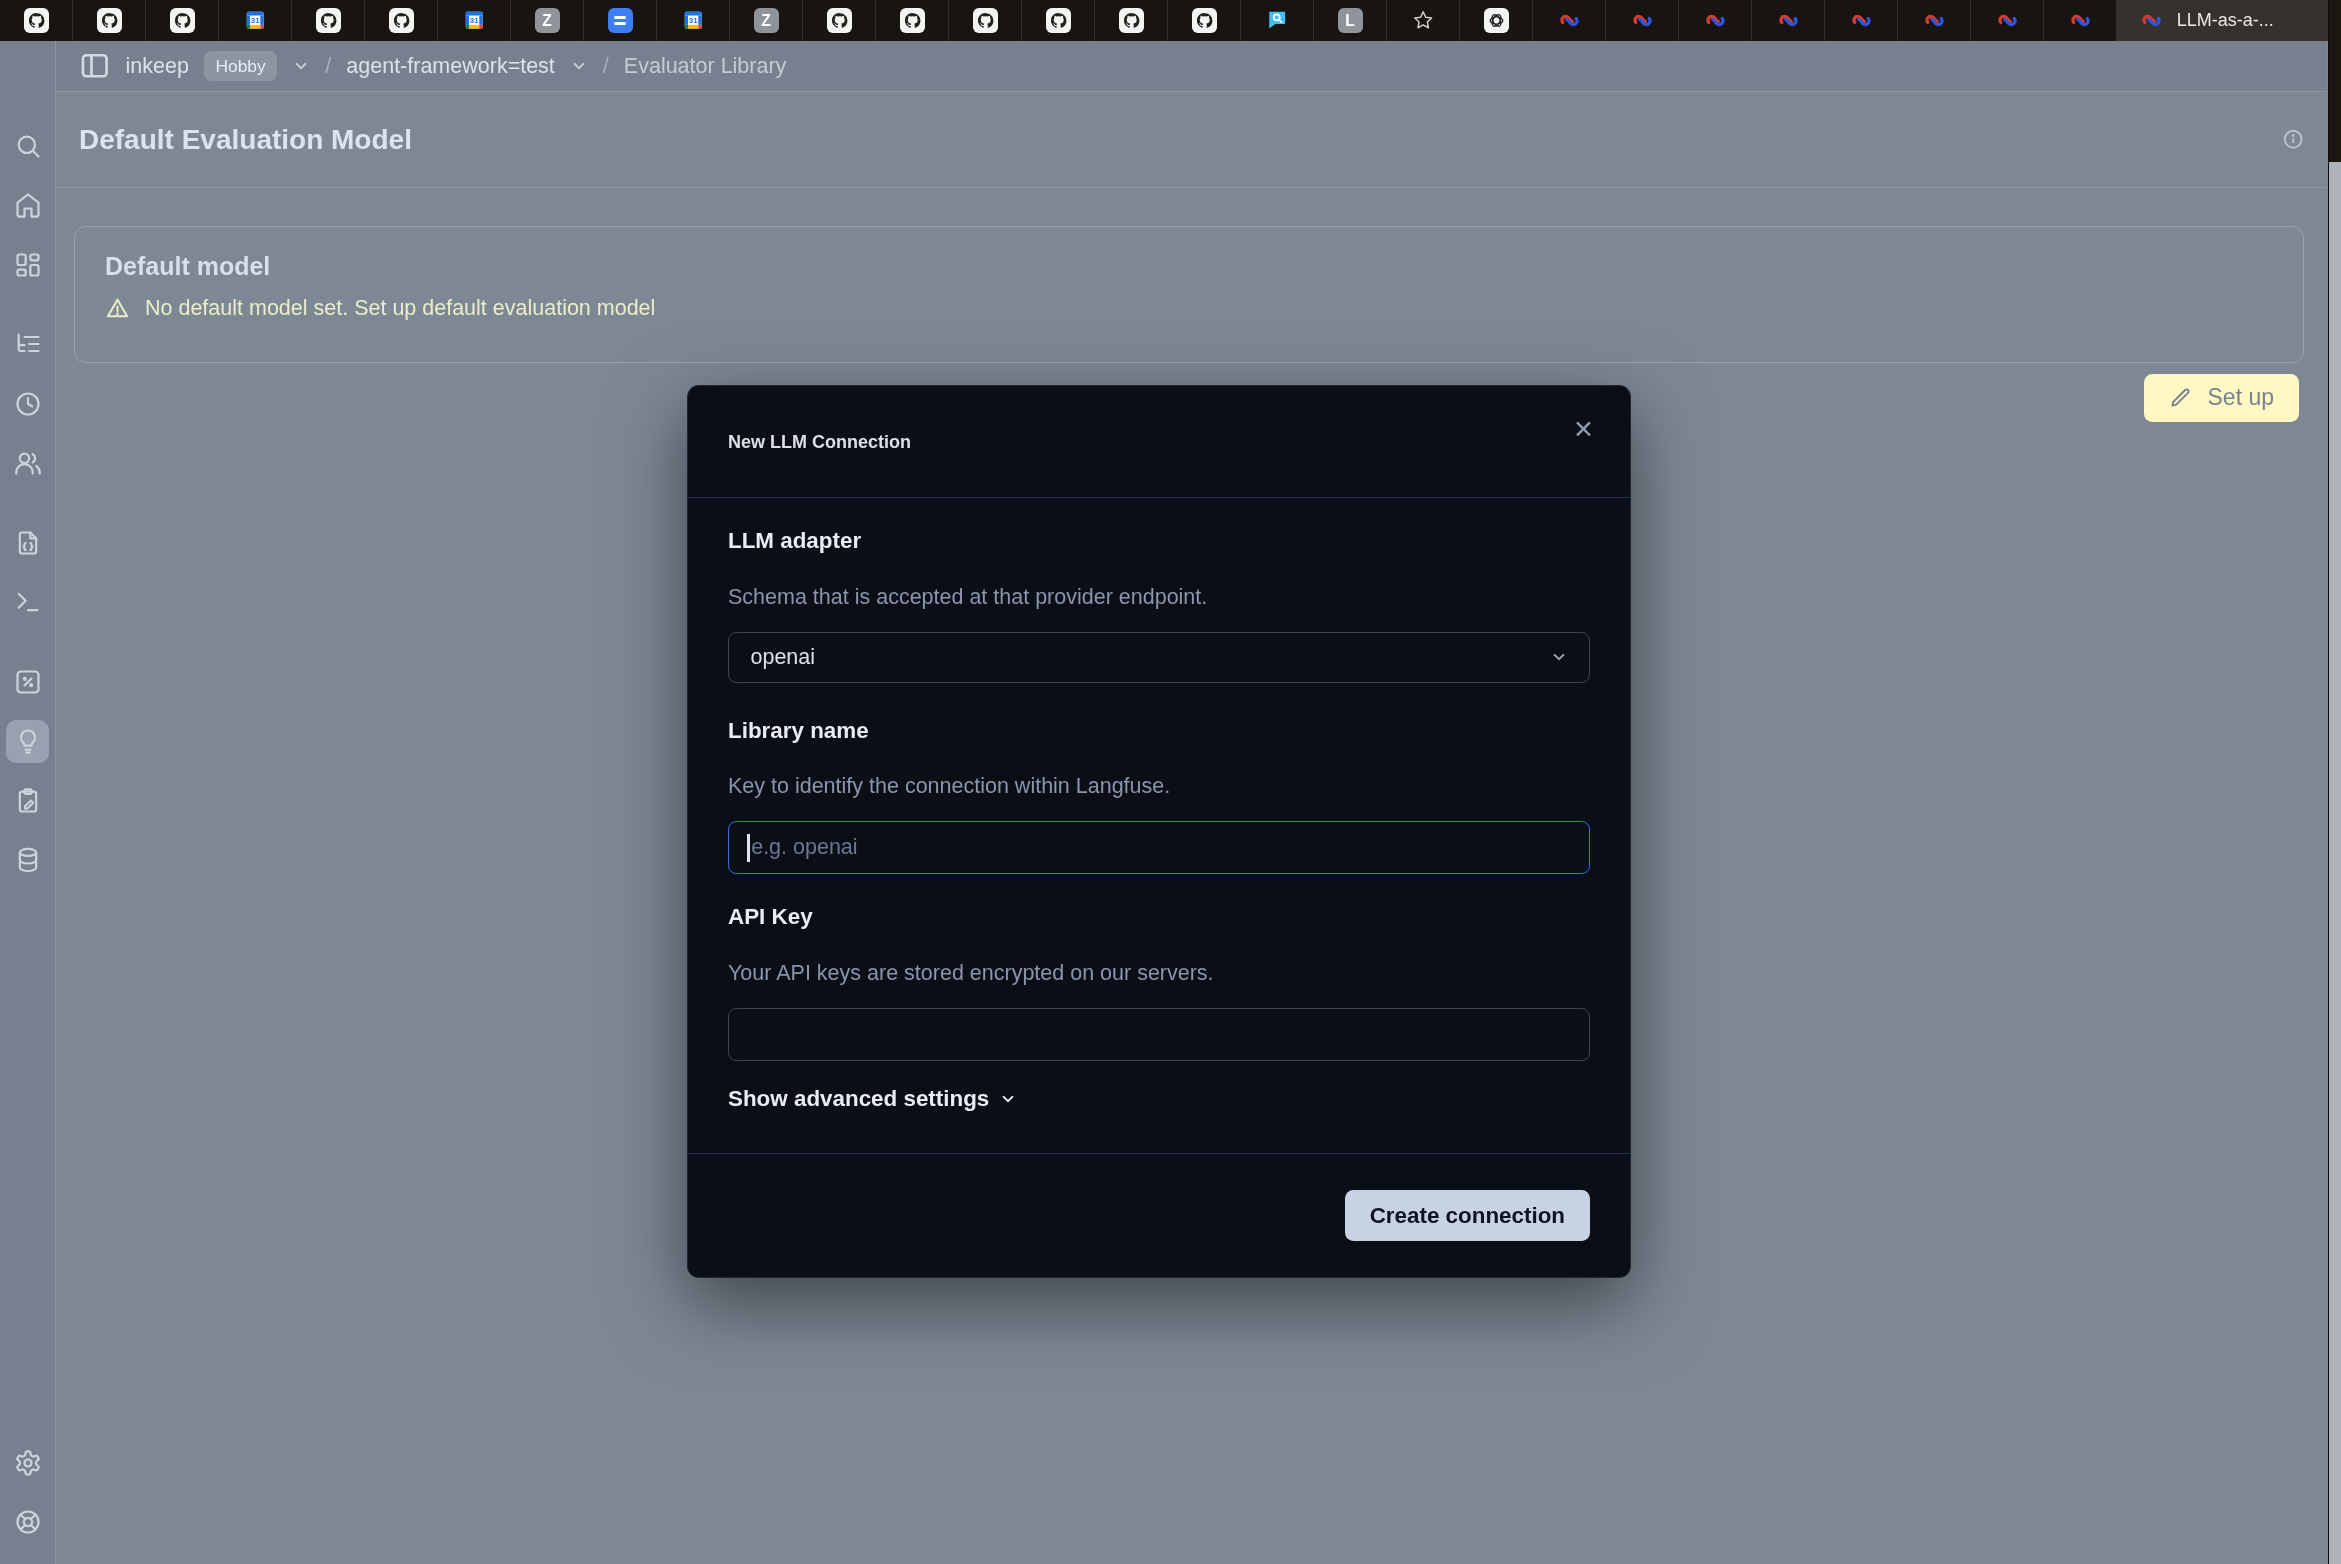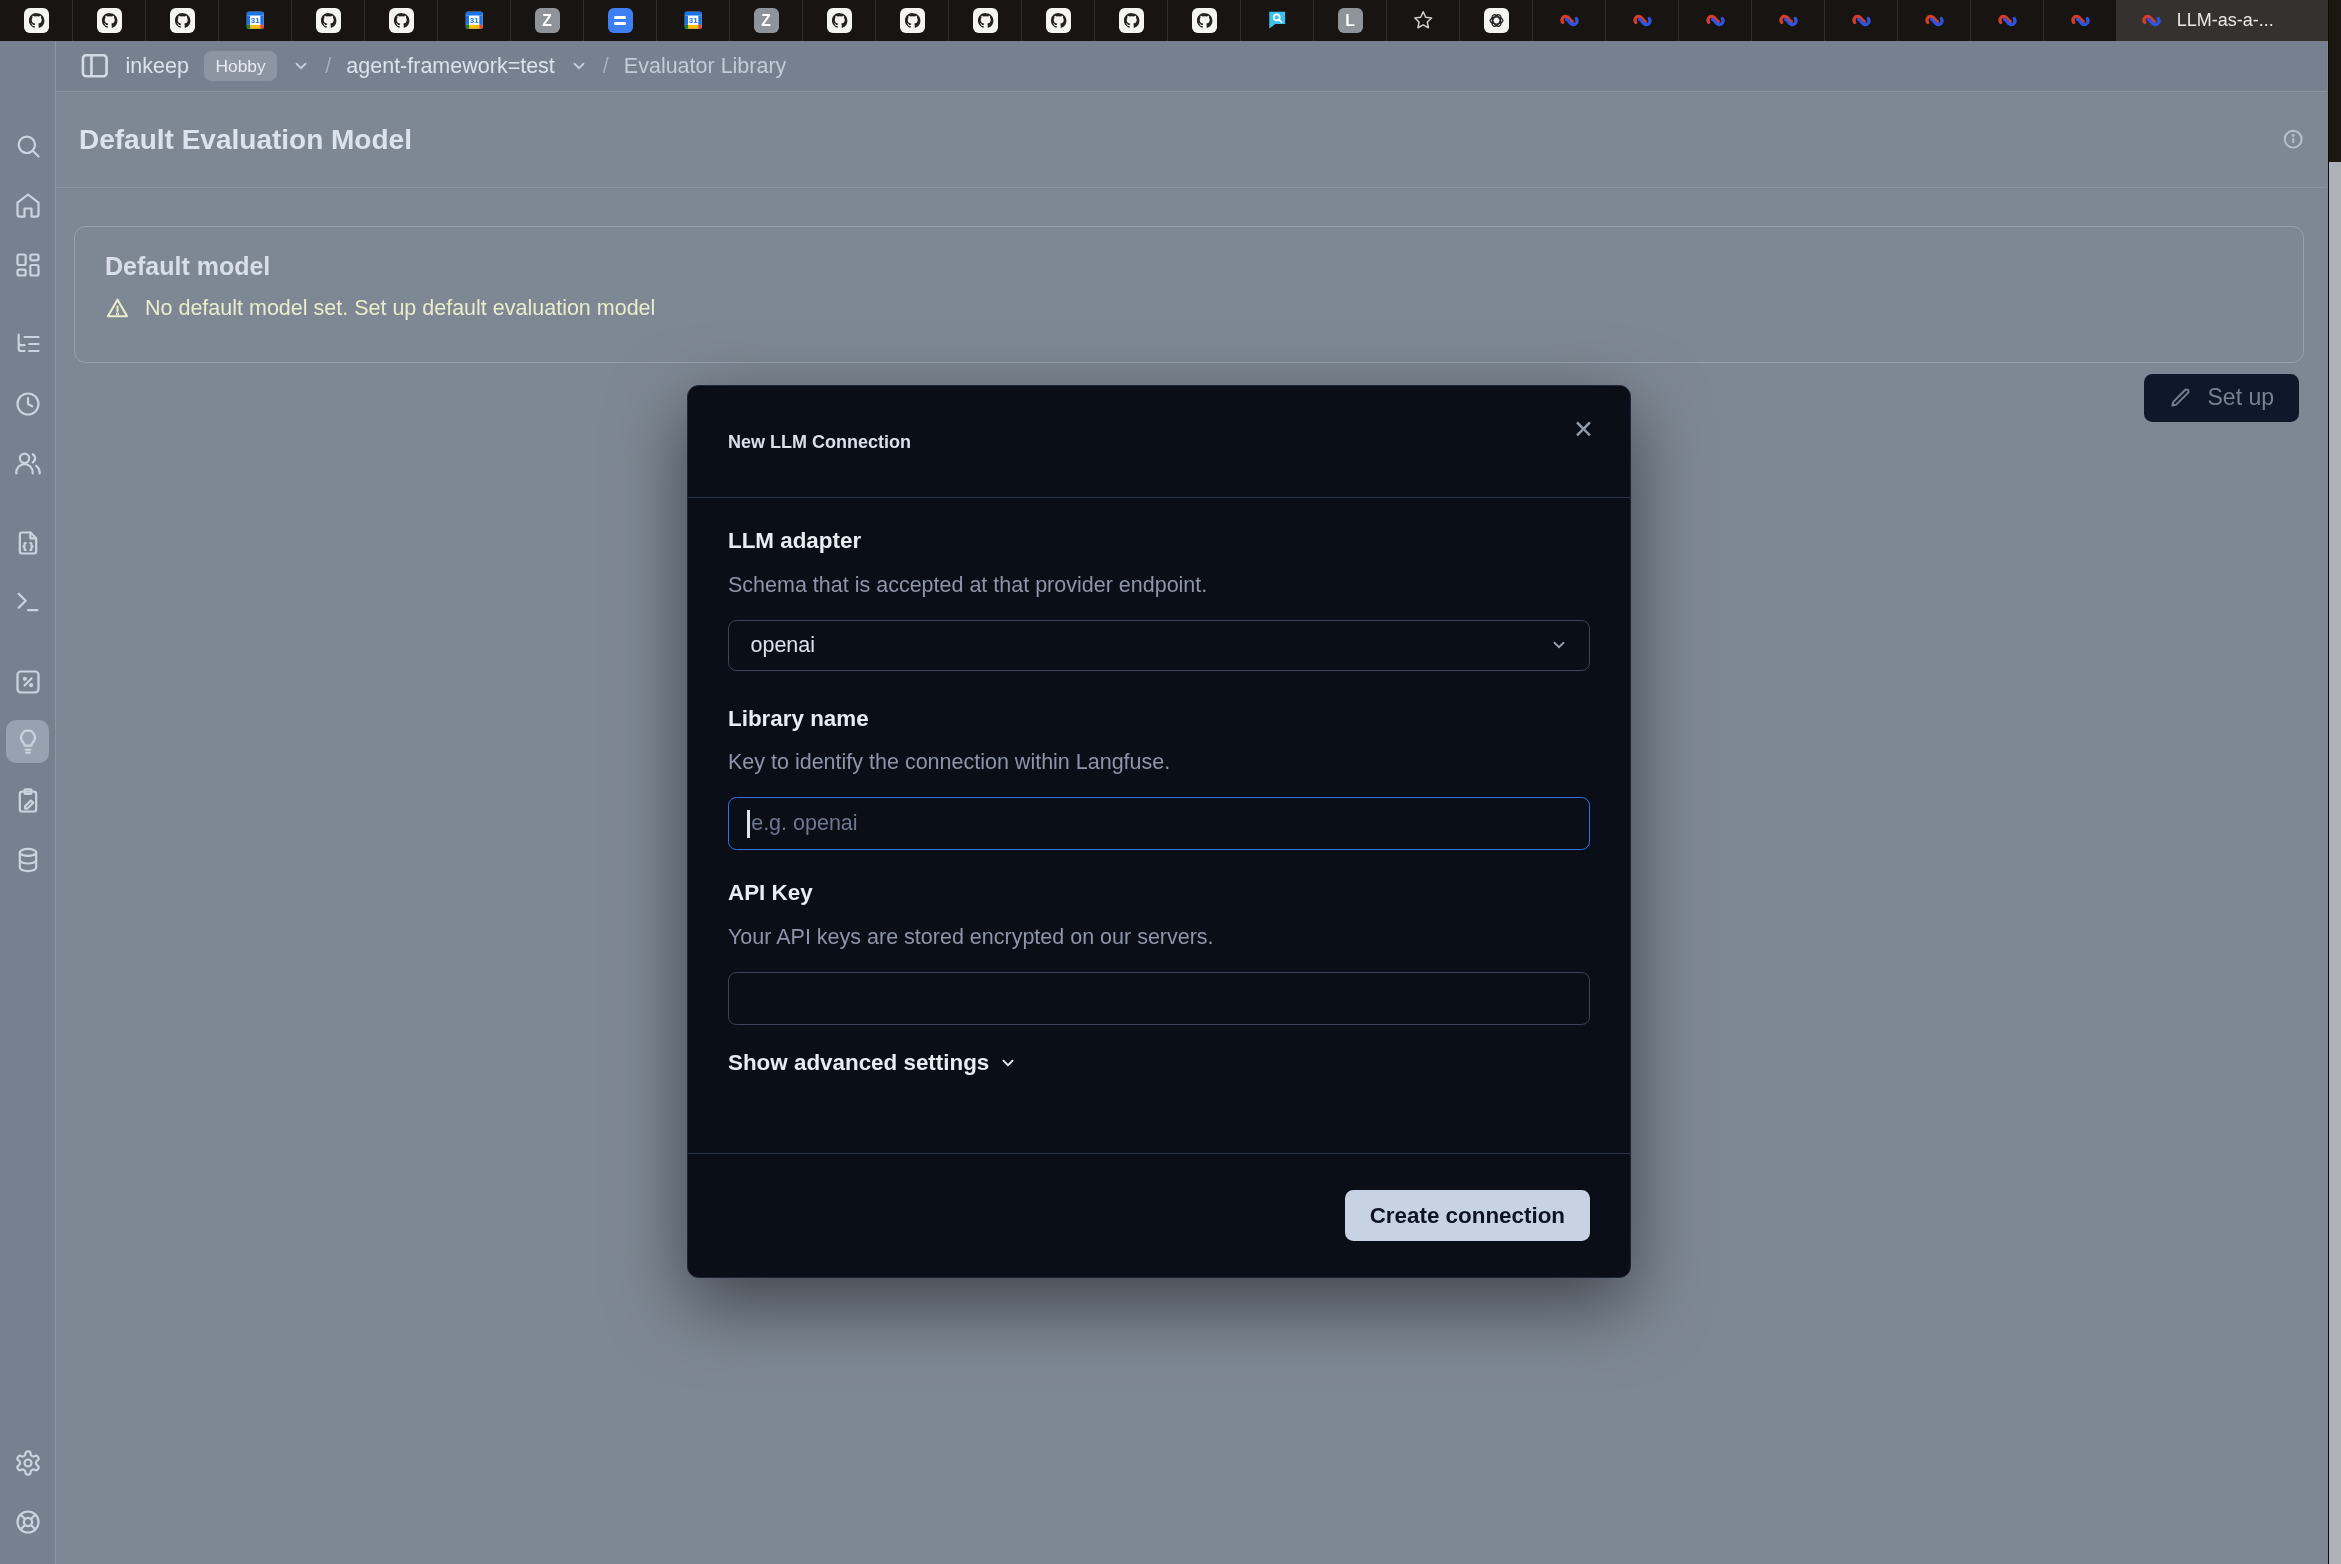--- a/index.html
+++ b/index.html
@@ -57,37 +57,37 @@
   
   .content{flex:1;padding:38px 23px 0 18px;}
   .card{border:1.7px solid #98a1ae;border-radius:11.6px;height:137px;box-sizing:border-box;
     padding:25px 30px;}
   .card-title{color:#d8dfe9;font-size:25px;font-weight:bold;}
   .warnrow{display:flex;align-items:center;gap:15px;margin-top:15px;}
   .warnrow svg{width:25px;height:25px;stroke:#e9edca;fill:none;stroke-width:2;
     stroke-linecap:round;stroke-linejoin:round;}
   .warntext{color:#e9edca;font-size:21.5px;}
   .setup-row{display:flex;justify-content:flex-end;margin-top:10.8px;padding-right:5px;}
-  .setup-btn{background:#0f172a;border-radius:8.3px;height:48px;padding:0 25px;
+  .setup-btn{background:#fef9c3;border-radius:8.3px;height:48px;padding:0 25px;
     display:flex;align-items:center;gap:16px;color:#78828f;font-size:23px;font-weight:500;}
   .setup-btn svg{width:23px;height:23px;stroke:#78828f;fill:none;stroke-width:2;
     stroke-linecap:round;stroke-linejoin:round;}
 
   
   .modal{position:absolute;left:687px;top:385px;width:944px;height:893px;background:#0a0e17;
     border:0.8px solid #1e2536;border-radius:11.6px;box-sizing:border-box;z-index:10;
     box-shadow:0 25px 75px rgba(0,0,0,.5);color:#d9e0ea;}
   .m-header{position:relative;height:112px;border-bottom:0.8px solid #2c3550;box-sizing:border-box;
     padding:46px 40px 0 40px;}
   .m-title{font-size:18px;font-weight:bold;color:#d9e0ea;}
   .m-close{position:absolute;top:26.5px;right:30px;font-size:25px;color:#939cad;
     width:33px;height:33px;display:flex;align-items:center;justify-content:center;cursor:default;}
   .m-body{padding:0 40px;}
   .f-label{font-size:22.4px;font-weight:bold;color:#e8edf4;line-height:26.5px;}
-  .f-desc{font-size:21.5px;color:#8c95a9;line-height:26.5px;margin-top:17px;}
+  .f-desc{font-size:21.5px;color:#8c95a9;line-height:26.5px;margin-top:29px;}
   .select{margin-top:21.5px;height:51px;border:1.7px solid #3b4459;border-radius:8.3px;
     display:flex;align-items:center;justify-content:space-between;padding:0 21.5px;box-sizing:border-box;}
   .sel-value{font-size:21.5px;color:#dce2ec;}
   .select .chev{stroke:#97a0b2;}
   .input{height:53px;border:1.7px solid #3b4459;border-radius:8.3px;box-sizing:border-box;
     display:flex;align-items:center;padding:0 18px;margin-top:21.5px;}
   .input.focused{border-color:#3671e9;}
   .caret{width:2.5px;height:28px;background:#dfe5ee;margin-right:1.7px;}
   .ph{font-size:21.5px;color:#6e7890;}
   .sec1{margin-top:30px;}

